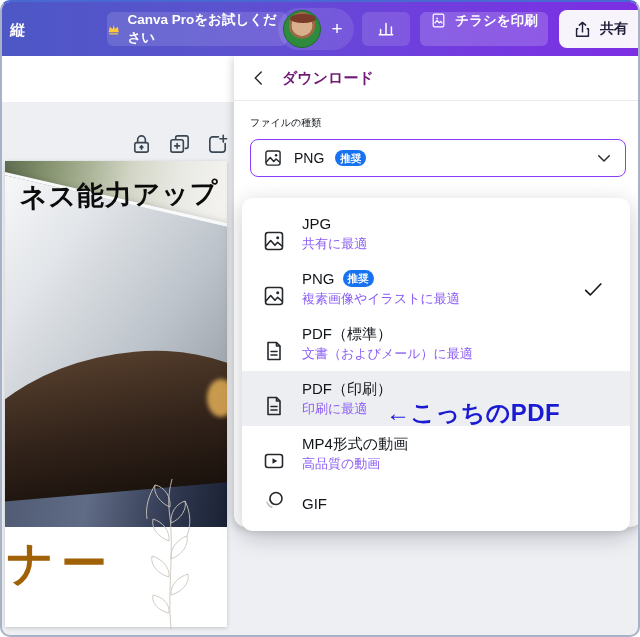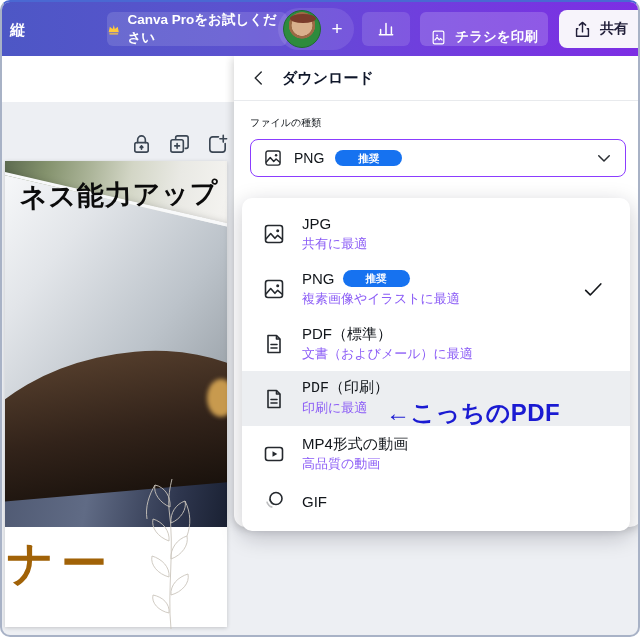--- a/index.html
+++ b/index.html
@@ -20,21 +20,21 @@
   .avatar{ position:absolute; left:281px; top:8px; width:38px; height:38px; border-radius:50%;
            background:radial-gradient(circle at 50% 40%, #d9b08c 0 36%, #9c6a45 38% 46%, #2e8b3d 48% 100%);
            border:1px solid #1f6b2d; overflow:hidden; }
   .avatar:before{ content:""; position:absolute; left:6px; top:3px; width:26px; height:9px;
            border-radius:50%; background:#7a3b2a; }
   .plus-btn{ position:absolute; left:321px; top:13px; width:28px; height:28px; border-radius:50%;
            display:flex; align-items:center; justify-content:center; font-size:19px; font-weight:400; cursor:pointer; }
   .chart-btn{ position:absolute; left:360px; top:10px; width:48px; height:34px; border-radius:6px;
            background:rgba(255,255,255,.13); display:flex; align-items:center; justify-content:center; cursor:pointer; }
   .print-btn{ position:absolute; left:418px; top:10px; width:128px; height:34px; border-radius:6px;
-           background:rgba(255,255,255,.18); display:flex; align-items:flex-end; justify-content:center;
+           background:rgba(255,255,255,.18); display:flex; align-items:flex-start; justify-content:center;
            gap:8px; font-size:13.5px; font-weight:700; cursor:pointer; }
   .share-btn{ position:absolute; left:557px; top:8px; width:92px; height:38px; border-radius:8px;
            background:#f7f4fb; color:#221f3a; display:flex; align-items:center; padding-left:14px;
            gap:8px; font-size:14px; font-weight:700; cursor:pointer; }
 
   
   .white-strip{ position:absolute; left:0; top:54px; width:232px; height:46px; background:#fff; }
   .canvas-tools{ position:absolute; left:128px; top:131px; display:flex; gap:15px; color:#3c4754; }
   .canvas-tools .tool{ width:23px; height:23px; cursor:pointer; }
 
@@ -57,35 +57,35 @@
   .canvas-bottom{ position:relative; height:100px; background:#fff; }
   .bottom-text{ position:absolute; left:2px; top:6px; font-family:"Liberation Serif", serif; font-weight:700;
            font-size:46px; color:#a16207; letter-spacing:7px; }
   .leaf-art{ position:absolute; right:10px; top:-48px; }
 
   
   .panel{ position:absolute; left:232px; top:54px; width:408px; height:471px; background:#fff; z-index:20;
           border-radius:0 0 12px 12px; box-shadow:-3px 0 8px rgba(0,0,0,.06), 0 3px 10px rgba(0,0,0,.14); }
   .panel-header{ height:44px; display:flex; align-items:center; gap:14px; padding:0 16px; }
   .back-btn{ width:18px; height:18px; color:#2a2e33; cursor:pointer; }
-  .panel-title{ font-size:15px; font-weight:700; color:#0f172a; }
+  .panel-title{ font-size:15px; font-weight:700; color:#701a75; }
   .divider{ height:1px; background:#e8eaed; }
   .file-type-label{ margin:15px 16px 9px; font-size:10px; font-weight:500; color:#0e1318; }
   .select{ margin:0 16px; height:38px; border:1.6px solid #8b3dff; border-radius:8px; background:#fff;
            display:flex; align-items:center; gap:11px; padding:0 12px; cursor:pointer; }
   .select .sel-label{ font-size:14px; color:#0e1318; }
-  .badge{ background:#1672f0; color:#fff; font-size:10.5px; font-weight:700; padding:3px 23px;
+  .badge{ background:#1672f0; color:#fff; font-size:10.5px; font-weight:700; padding:3px 5px;
           border-radius:10px; line-height:1; }
   .sel-chevron{ margin-left:auto; width:18px; height:18px; color:#2a2e33; }
 
   
   .dropdown{ position:absolute; left:240px; top:196px; width:388px; background:#fff; z-index:40;
            border-radius:10px; box-shadow:0 6px 22px rgba(12,14,30,.22); padding:8px 0 10px; }
-  .dd-row{ display:flex; align-items:center; gap:16px; padding:8px 20px; position:relative; cursor:pointer; }
-  .dd-row.highlight{ background:#eceef1;font-family:Liberation Mono, monospace; }
+  .dd-row{ display:flex; align-items:flex-end; gap:16px; padding:8px 20px; position:relative; cursor:pointer; }
+  .dd-row.highlight{ background:#eceef1; }
   .dd-row.gap-top{ margin-top:8px; }
   .dd-icon{ width:24px; height:24px; color:#25292e; flex:none; }
   .dd-texts{ display:flex; flex-direction:column; gap:2px; }
   .dd-title{ display:flex; align-items:center; gap:8px; font-size:15px; color:#12161b; line-height:19px; }
   .dd-desc{ font-size:13px; color:#8b5cf6; line-height:18px; }
   .dd-row.disabled .dd-title span.t,.dd-row.disabled .dd-desc{ color:#a9b1ba; }
   .check{ position:absolute; right:26px; top:50%; transform:translateY(-50%); width:22px; height:22px; color:#15181c; }
   .crown-badge{ width:18px; height:18px; border-radius:50%; background:#f2a60d; display:flex;
            align-items:center; justify-content:center; flex:none; }
 

